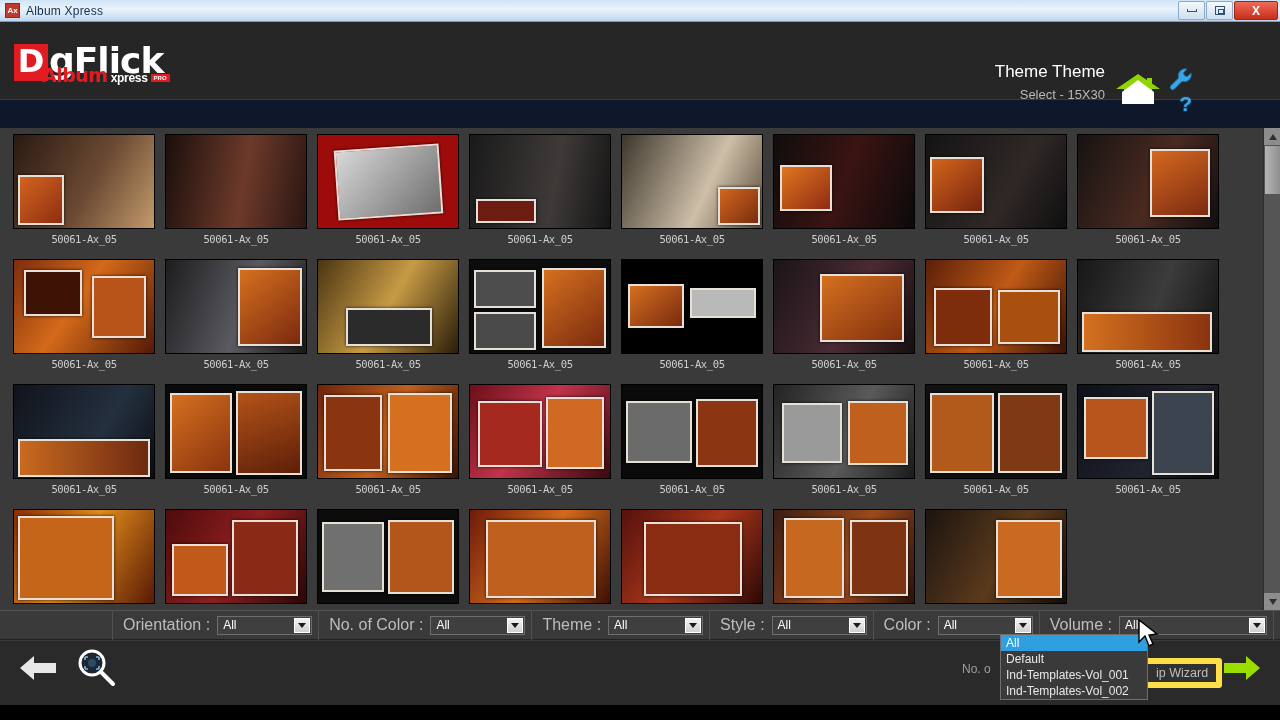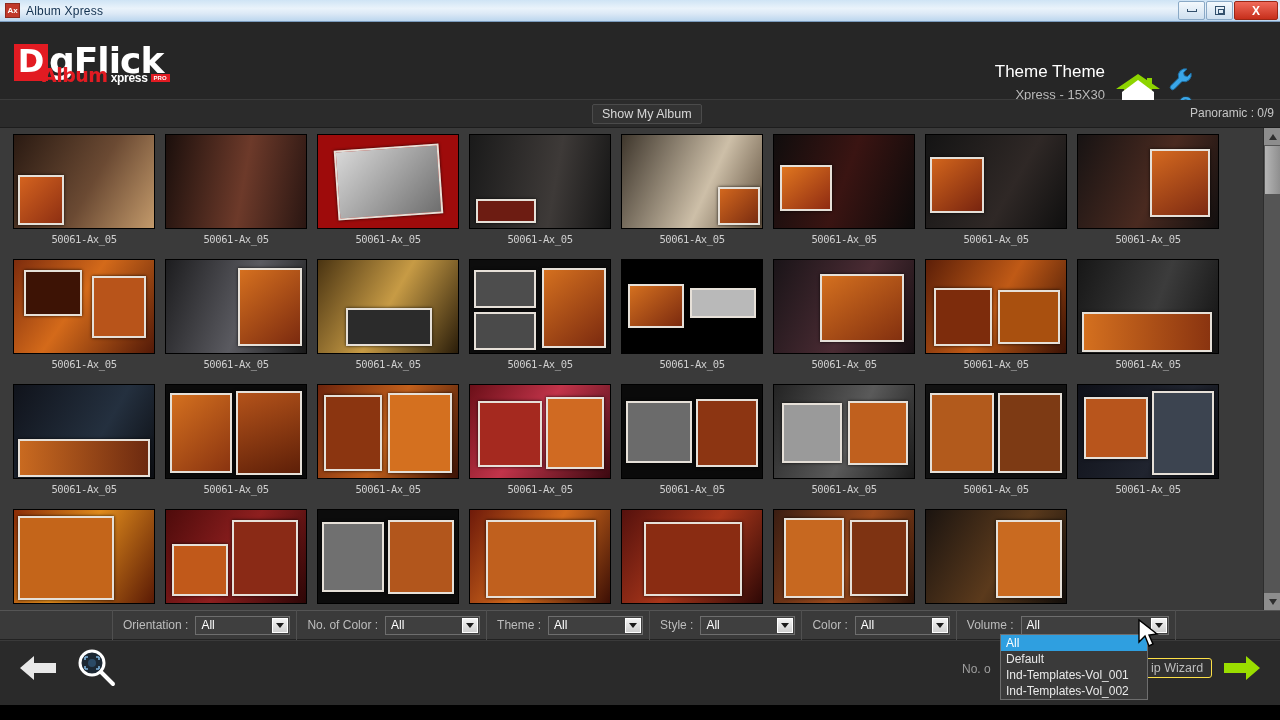--- a/index.html
+++ b/index.html
@@ -163,21 +163,21 @@
     position: absolute; left: 0; top: 610px; width: 1280px; height: 30px;
     background: #3a3a3a; border-top: 1px solid #555; border-bottom: 1px solid #222;
     display: flex; align-items: center;
   }
   .filter {
     display: flex; align-items: center; height: 30px;
     padding: 0 6px 0 10px;
     border-right: 1px solid #505050;
   }
   .filter:first-child { border-left: 1px solid #505050; margin-left: 112px; }
-  .flabel { color: #bdbdbd; font-size: 12px; margin-right: 7px; white-space: nowrap; }
+  .flabel { color: #bdbdbd; font-size: 16px; margin-right: 7px; white-space: nowrap; }
   .fselect {
     position: relative; height: 19px; background: #3f3f3f;
     border: 1px solid #6e6e6e; display: flex; align-items: center;
     cursor: pointer;
   }
   .fselect .val { color: #fff; font-size: 12px; padding-left: 5px; white-space: nowrap; }
   .fselect .arrowbox {
     position: absolute; right: 1px; top: 1px; width: 16px; height: 15px;
     background: linear-gradient(to bottom,#f3f3f3,#cfcfcf);
     border: 1px solid #fff;
@@ -199,21 +199,21 @@
     background: #2a2a2a; border-top: 1px solid #3a3a3a;
   }
   #footer-black { position:absolute; left:0; top:705px; width:1280px; height:15px; background:#000; }
   #back-arrow { position: absolute; left: 18px; top: 652px; width: 40px; height: 32px; cursor: pointer; }
   #zoom-icon { position: absolute; left: 75px; top: 648px; width: 44px; height: 40px; cursor: pointer; }
   #next-arrow { position: absolute; left: 1222px; top: 652px; width: 40px; height: 32px; cursor: pointer; }
   #no-of-label { position: absolute; left: 962px; top: 662px; color: #9e9e9e; font-size: 12px; }
   #skip-wizard {
     position: absolute; left: 1142px; top: 658px;
     color: #bdbdbd; font-size: 12.5px;
-    border: 1px solid #fde047; border-radius: 3px; padding: 2px 8px;
+    border: 6px solid #fde047; border-radius: 3px; padding: 2px 8px;
     background: #313131; cursor: pointer;
   }
 
   
   #cursor { position: absolute; left: 1137px; top: 618px; z-index: 60; pointer-events: none; }
 </style>
 </head>
 <body>
 
 <div id="app">
@@ -237,38 +237,34 @@
       <div class="logo-d"><span>D</span></div>
       <div class="logo-text">gFlick</div>
     </div>
     <div class="logo-sub">
       <span class="logo-album">Album</span>
       <span class="logo-xpress">xpress</span>
       <span class="logo-badge">PRO</span>
     </div>
 
     <div id="select-theme">Theme Theme</div>
-    <div id="theme-name">Xpress - 15X30</div>
+    <div id="theme-name">Select - 15X30</div>
 
     <svg id="home-icon" viewBox="0 0 48 34">
       <polygon points="24,2 46,17 38,17 38,32 10,32 10,17 2,17" fill="#8dd400"></polygon>
       <polygon points="24,8 40,20 40,32 8,32 8,20" fill="#ffffff"></polygon>
       <rect x="33" y="6" width="5" height="9" fill="#8dd400"></rect>
     </svg>
 
     <svg id="wrench-icon" viewBox="0 0 26 26">
       <path d="M19 2a7 7 0 0 0-8.4 9L3 18.6a2.4 2.4 0 1 0 3.4 3.4L14 14.4A7 7 0 0 0 23 6l-3.6 3.6-3-.9-.9-3L19 2z" fill="#3aa6e8" stroke="#1d6fa5" stroke-width="1"></path>
     </svg>
     <div id="help-icon">?</div>
   </div>
 
-  <div id="subbar">
-    <div id="show-album-btn">Show My Album</div>
-    <div id="panoramic">Panoramic : 0/9</div>
-  </div>
 
   <div id="grid-area">
     <div id="grid">
         <div class="cell">
           <div class="thumb">
             <div class="art" style="background: linear-gradient(120deg, rgb(42, 26, 18), rgb(107, 74, 51) 55%, rgb(195, 154, 107));">
               <div class="photo" style="left: 4px; top: 40px; width: 46px; height: 50px; background: linear-gradient(135deg, rgb(212, 99, 31), rgb(142, 47, 18));"></div>
             </div>
           </div>
           <div class="cap">50061-Ax_05</div>

